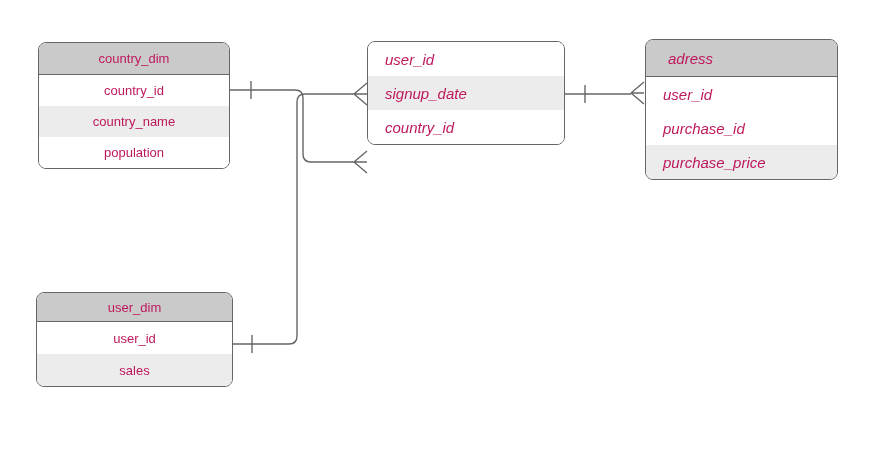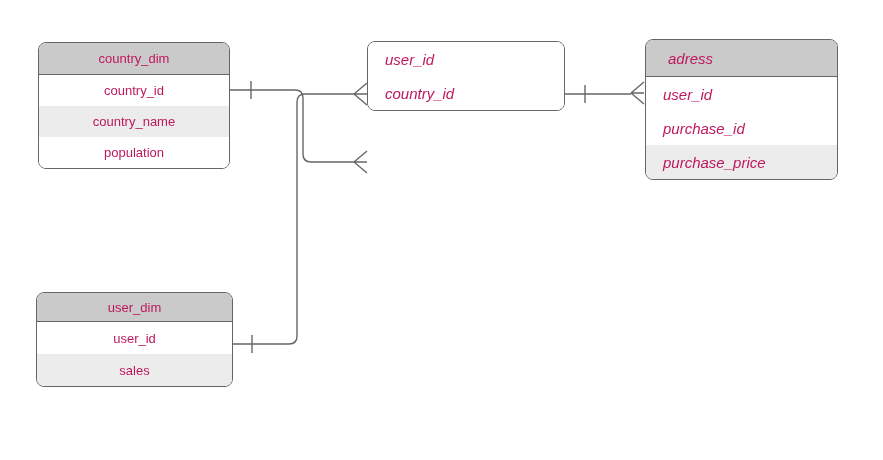--- a/index.html
+++ b/index.html
@@ -99,20 +99,23 @@
     </div>
     <div class="ent-row alt">
       <span>sales</span>
     </div>
   </div>
 
   <div class="entity italic" style="left:367px;top:41px;width:198px;">
     <div class="ent-row">
       <span>user_id</span>
     </div>
+    <div class="ent-row alt">
+      <span>signup_date</span>
+    </div>
     <div class="ent-row">
       <span>country_id</span>
     </div>
   </div>
 
   <div class="entity italic sales-style" style="left:645px;top:39px;width:193px;">
     <div class="ent-header">
       <span>adress</span>
     </div>
     <div class="ent-row">

